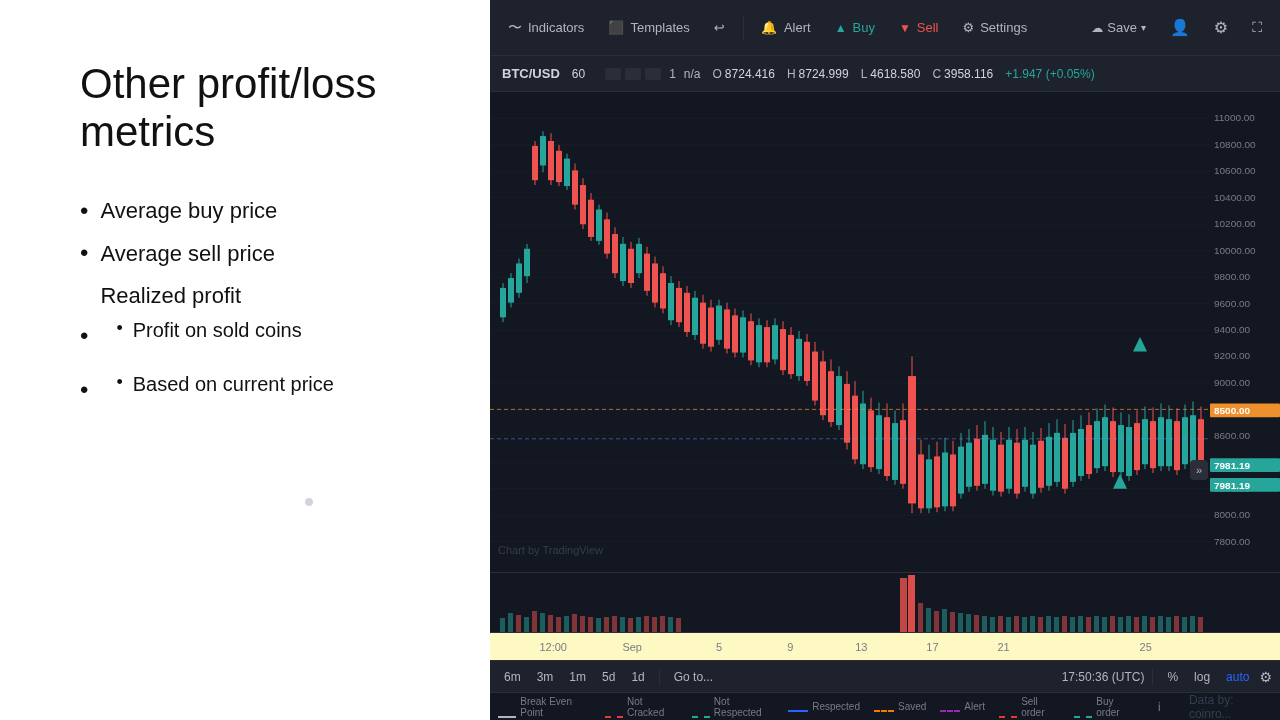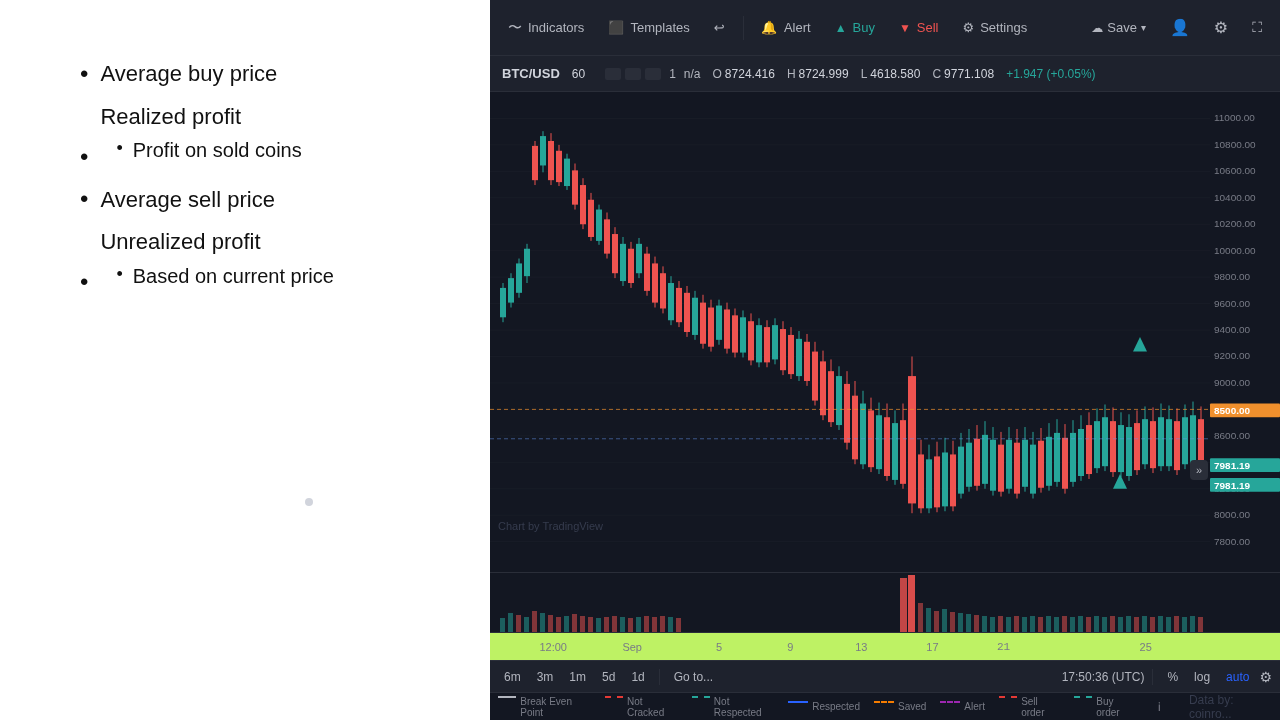--- a/index.html
+++ b/index.html
@@ -205,21 +205,21 @@
     .volume-area {
       height: 60px;
       position: relative;
       border-top: 1px solid #2a2e39;
       background: #131722;
     }
 
     
     .time-axis {
       height: 28px;
-      background: #bef264;
+      background: #fef9c3;
       border-top: 1px solid #2a2e39;
       display: flex;
       align-items: center;
       padding: 0 4px;
       font-size: 11px;
       color: #787b86;
       gap: 0;
       position: relative;
       flex-shrink: 0;
     }
@@ -271,21 +271,21 @@
       align-items: center;
       padding: 0 8px;
       gap: 14px;
       font-size: 10px;
       color: #787b86;
       flex-shrink: 0;
     }
 
     .legend-item {
       display: flex;
-      align-items: flex-start;
+      align-items: flex-end;
       gap: 4px;
     }
 
     .legend-dash {
       width: 20px;
       height: 2px;
     }
 
     
     .expand-btn {
@@ -299,62 +299,62 @@
       padding: 4px 6px;
       color: #b2b5be;
       font-size: 11px;
       display: flex;
       align-items: center;
     }
 
     
     .watermark {
       position: absolute;
-      bottom: 40px;
+      bottom: 16px;
       left: 8px;
       font-size: 11px;
       color: #363c4e;
       pointer-events: none;
     }
 
     
     .cursor-dot {
       position: absolute;
       width: 8px;
       height: 8px;
       background: #d1d4dc;
       border-radius: 50%;
       pointer-events: none;
     }
   </style>
 </head>
 <body>
 
 <div class="left-panel">
+  <h1 class="main-title">Other profit/loss<br>metrics</h1>
 
   <ul class="bullet-list">
     <li>
       <span>Average buy price</span>
+    </li>
+    <li>
+      <span>Average sell price</span>
     </li>
     <li>
       <div>
         <span>Realized profit</span>
         <ul class="sub-list">
           <li>
             <span>Profit on sold coins</span>
           </li>
         </ul>
       </div>
     </li>
     <li>
-      <span>Average sell price</span>
-    </li>
-    <li>
       <div>
-        <span>Unrealized profit</span>
         <ul class="sub-list">
           <li>
             <span>Based on current price</span>
           </li>
         </ul>
       </div>
     </li>
   </ul>
 
   <div class="cursor-dot" style="position:absolute; left:305px; top:498px;"></div>
@@ -440,21 +440,21 @@
     <div class="ohlc-item">
       <span class="ohlc-label">H</span>
       <span class="ohlc-value">8724.999</span>
     </div>
     <div class="ohlc-item">
       <span class="ohlc-label">L</span>
       <span class="ohlc-value">4618.580</span>
     </div>
     <div class="ohlc-item">
       <span class="ohlc-label">C</span>
-      <span class="ohlc-value">9771.108</span>
+      <span class="ohlc-value">3958.116</span>
     </div>
     <span class="price-change">
       <span>+1.947</span>
       <span>(+0.05%)</span>
     </span>
   </div>
 
   <div class="chart-area">
     <svg class="chart-canvas" viewBox="0 0 790 490" preserveAspectRatio="none">
 
@@ -859,21 +859,21 @@
     </svg>
   </div>
 
   <div class="time-axis">
     <span class="time-label" style="left:8%;">12:00</span>
     <span class="time-label" style="left:18%;">Sep</span>
     <span class="time-label" style="left:29%;">5</span>
     <span class="time-label" style="left:38%;">9</span>
     <span class="time-label" style="left:47%;">13</span>
     <span class="time-label" style="left:56%;">17</span>
-    <span class="time-label" style="left:65%;font-family:Liberation Mono, monospace;">21</span>
+    <span class="time-label" style="left:65%;">21</span>
     <span class="time-label" style="left:83%;">25</span>
   </div>
 
   <div class="bottom-toolbar">
     <button class="timeframe-btn">6m</button>
     <button class="timeframe-btn">3m</button>
     <button class="timeframe-btn">1m</button>
     <button class="timeframe-btn">5d</button>
     <button class="timeframe-btn">1d</button>
 

